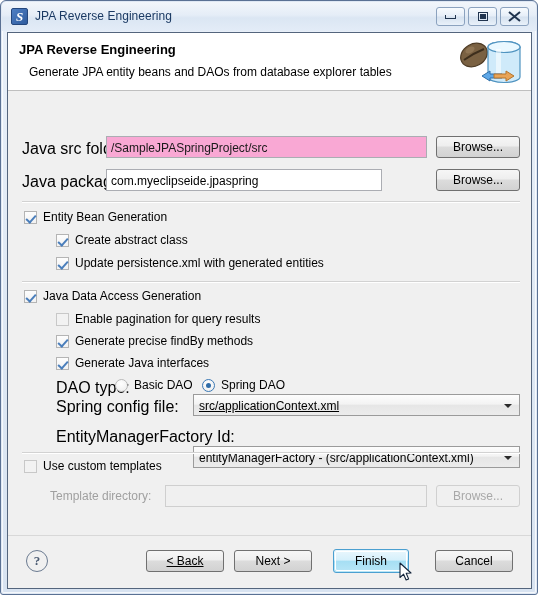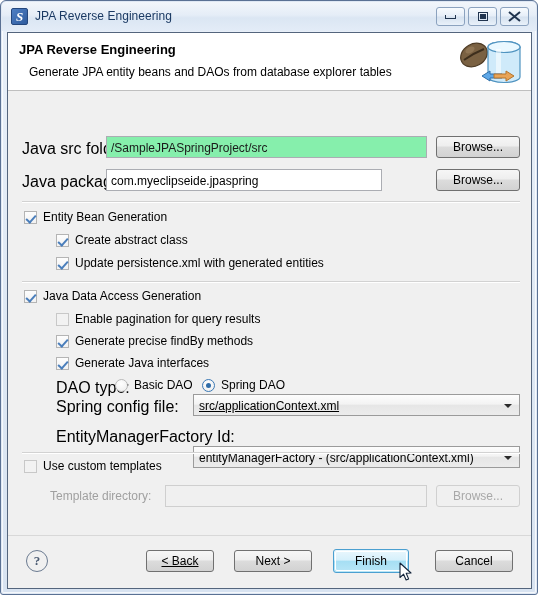--- a/index.html
+++ b/index.html
@@ -180,21 +180,21 @@
     border: 1px solid #abadb3;
     background: #ffffff;
     font-size: 12px;
     color: #000000;
     padding: 2px 4px 0 4px;
     height: 22px;
     line-height: 18px;
     overflow: hidden;
     white-space: nowrap;
   }
-  .textfield.readonly { background: #86efac; color: #1a1a1a; }
+  .textfield.readonly { background: #f9a8d4; color: #1a1a1a; }
   .textfield.disabled { background: #f0f0f0; border-color: #cfcfcf; color: #a0a0a0; }
 
   .btn {
     box-sizing: border-box;
     height: 22px;
     border: 1px solid #707070;
     border-radius: 3px;
     background: linear-gradient(180deg,#f6f6f6 0%, #eeeeee 45%, #dcdcdc 50%, #d2d2d2 100%);
     font-size: 12px;
     color: #000000;
@@ -461,21 +461,21 @@
       </div>
 
       <div class="row lbl disabled" style="left:42px; top:398px;">Template directory:</div>
       <div class="row textfield disabled" style="left:157px; top:394px; width:262px;"></div>
       <div class="row btn disabled" style="left:428px; top:394px; width:84px;">Browse...</div>
 
     </div>
 
     <div class="footer">
       <div class="help-icon">?</div>
-      <div class="btn" style="position:absolute; left:138px; top:14px; width:68px;text-decoration:underline;">&lt; Back</div>
+      <div class="btn" style="position:absolute; left:138px; top:14px; width:78px;text-decoration:underline;">&lt; Back</div>
       <div class="btn" style="position:absolute; left:226px; top:14px; width:78px;">Next &gt;</div>
       <div class="btn default" style="position:absolute; left:325px; top:13px; width:76px; height:24px;">
         <span class="inner"></span>
         <span>Finish</span>
       </div>
       <div class="btn" style="position:absolute; left:427px; top:14px; width:78px;">Cancel</div>
     </div>
 
   </div>
 

